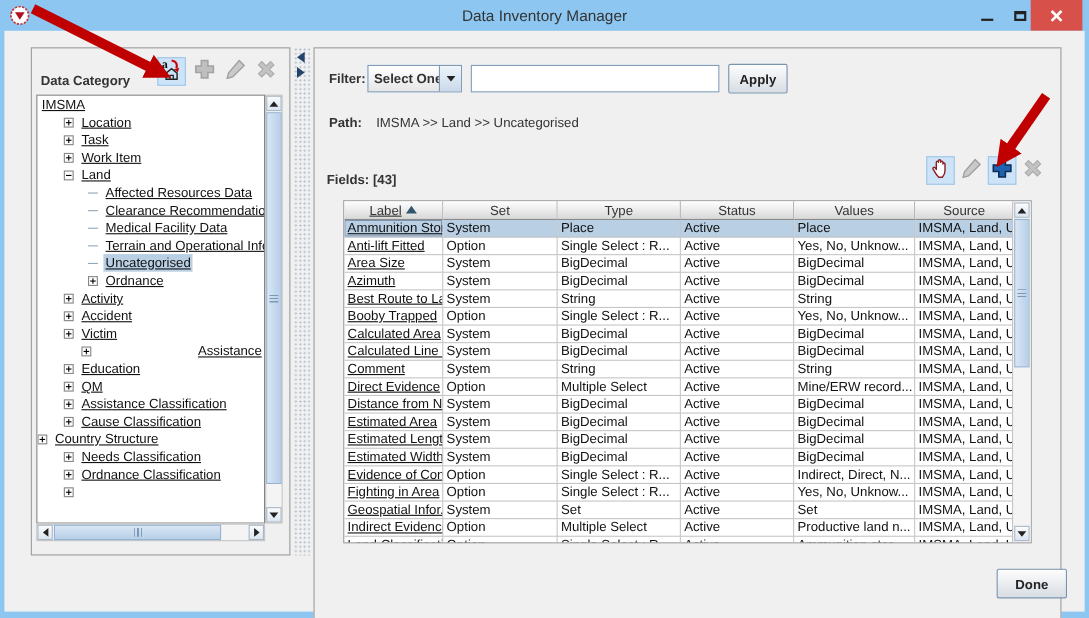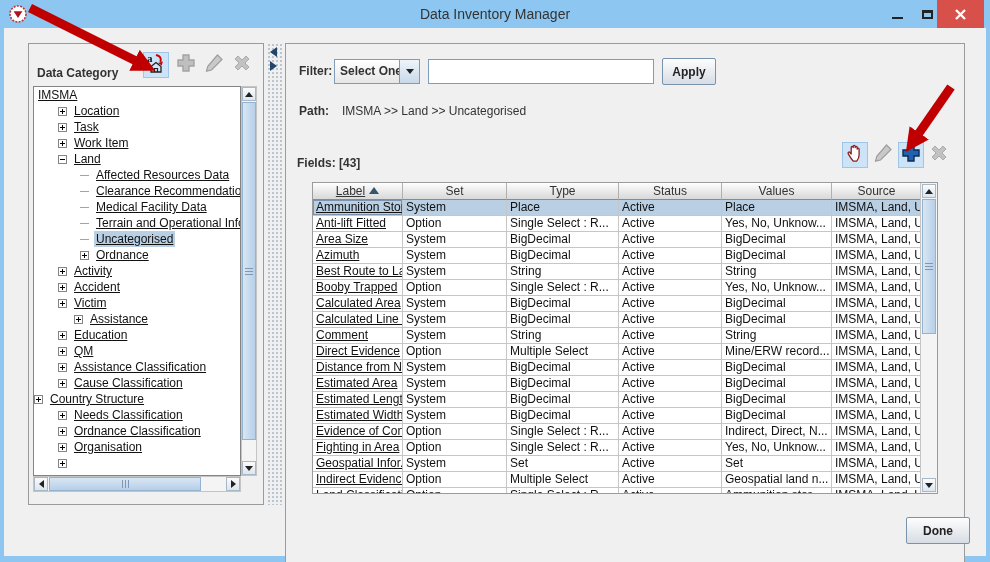--- a/index.html
+++ b/index.html
@@ -214,21 +214,21 @@
             <span class="tree-label">Activity</span>
           </div>
           <div class="tree-row" style="padding-left: 24px;">
             <span class="expander plus"></span>
             <span class="tree-label">Accident</span>
           </div>
           <div class="tree-row" style="padding-left: 24px;">
             <span class="expander plus"></span>
             <span class="tree-label">Victim</span>
           </div>
-          <div class="tree-row" style="padding-left: 40px;">
+          <div class="tree-row" style="padding-left: 40px; justify-content: space-between;">
             <span class="expander plus"></span>
             <span class="tree-label">Assistance</span>
           </div>
           <div class="tree-row" style="padding-left: 24px;">
             <span class="expander plus"></span>
             <span class="tree-label">Education</span>
           </div>
           <div class="tree-row" style="padding-left: 24px;">
             <span class="expander plus"></span>
             <span class="tree-label">QM</span>
@@ -245,24 +245,20 @@
             <span class="expander plus"></span>
             <span class="tree-label">Country Structure</span>
           </div>
           <div class="tree-row" style="padding-left: 24px;">
             <span class="expander plus"></span>
             <span class="tree-label">Needs Classification</span>
           </div>
           <div class="tree-row" style="padding-left: 24px;">
             <span class="expander plus"></span>
             <span class="tree-label">Ordnance Classification</span>
-          </div>
-          <div class="tree-row" style="padding-left: 24px;">
-            <span class="expander plus"></span>
-            <span class="tree-label">Organisation</span>
           </div>
           <div class="tree-row" style="padding-left: 24px;">
             <span class="expander plus"></span>
             <span class="tree-label"></span>
           </div>
         </div>
 
       <div class="scrollbar v tree-vs">
         <div class="sb-btn up">
             <i class="tri up"></i>
@@ -475,21 +471,21 @@
               <div class="td c2">Set</div>
               <div class="td c3">Active</div>
               <div class="td c4">Set</div>
               <div class="td c5">IMSMA, Land, Un...</div>
             </div>
             <div class="tr">
               <div class="td c0">Indirect Evidence</div>
               <div class="td c1">Option</div>
               <div class="td c2">Multiple Select</div>
               <div class="td c3">Active</div>
-              <div class="td c4">Geospatial land n...</div>
+              <div class="td c4">Productive land n...</div>
               <div class="td c5">IMSMA, Land, Un...</div>
             </div>
             <div class="tr">
               <div class="td c0">Land Classificati...</div>
               <div class="td c1">Option</div>
               <div class="td c2">Single Select : R...</div>
               <div class="td c3">Active</div>
               <div class="td c4">Ammunition stor...</div>
               <div class="td c5">IMSMA, Land, Un...</div>
             </div>

